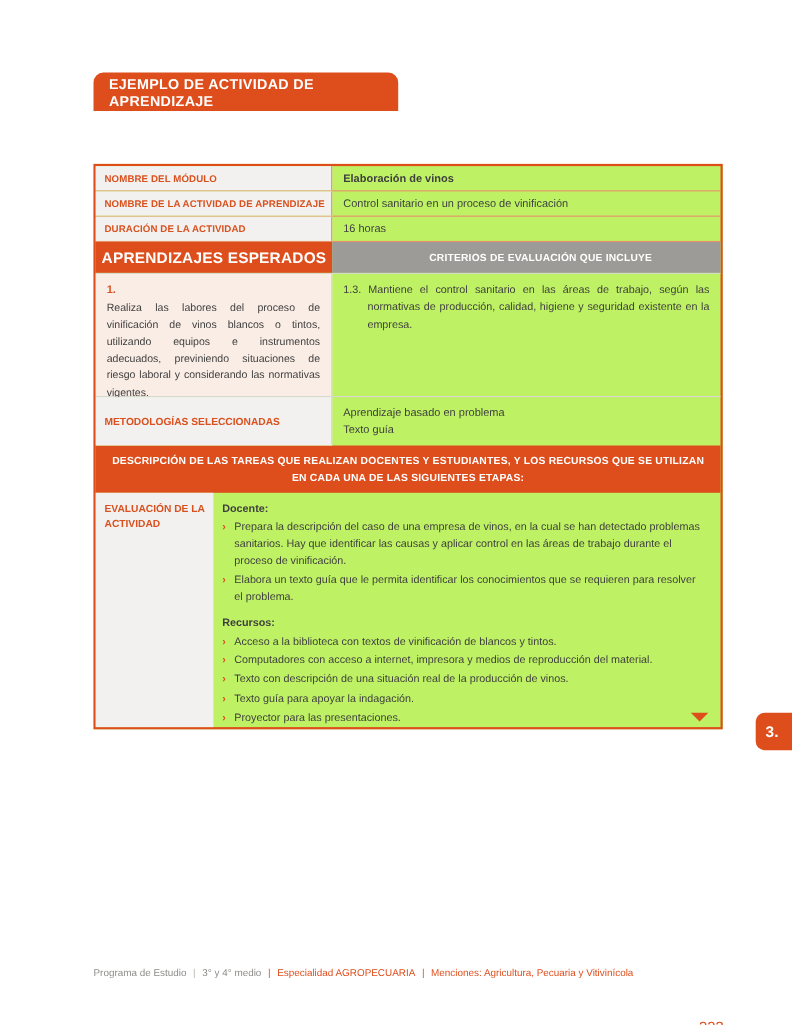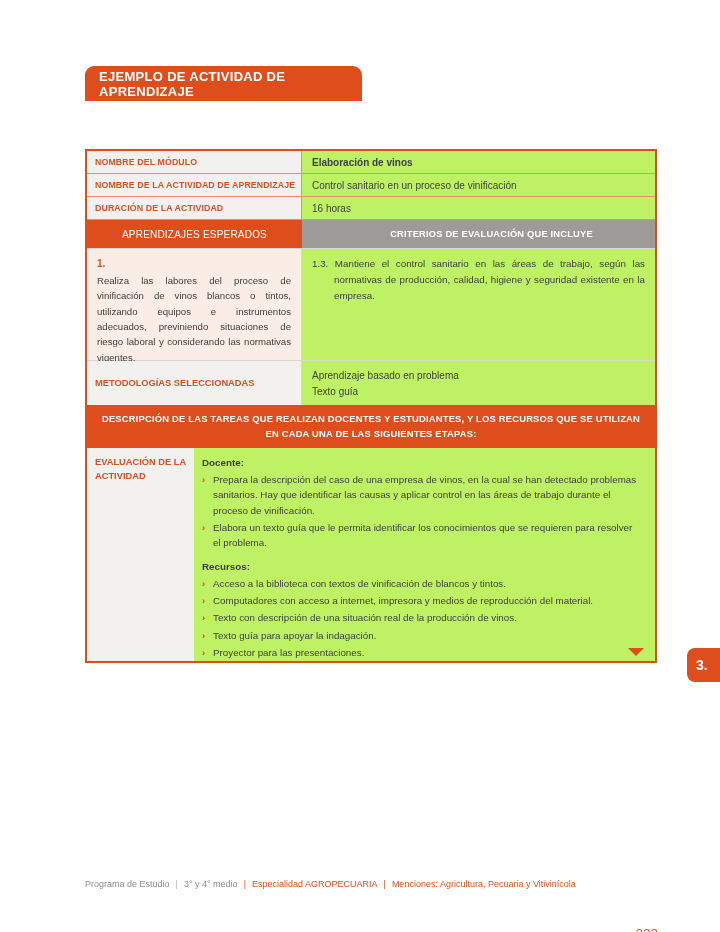--- a/index.html
+++ b/index.html
@@ -33,21 +33,21 @@
     display:flex;align-items:center;padding:0 8px;white-space:nowrap;
   }
   .info-row .value{
     flex:1;display:flex;align-items:center;padding:0 10px;
     color:#3F3F3E;font-size:10px;
   }
   .info-row .value.bold{font-weight:bold;}
 
   .header-row{height:28px;border-bottom:1px solid #D8D7D4;}
   .header-row .h-left{
-    width:215px;background:#DE4E1C;color:#fff;font-weight:normal;font-size:10px;
+    width:215px;background:#DE4E1C;color:#fff;font-weight:bold;font-size:14px;
     display:flex;align-items:center;justify-content:center;letter-spacing:.2px;
   }
   .header-row .h-right{
     flex:1;background:#9C9B97;color:#fff;font-weight:bold;font-size:9.3px;
     display:flex;align-items:center;justify-content:center;letter-spacing:.2px;padding-left:26px;
   }
 
   .body-row{height:111px;border-bottom:1px solid #D8D7D4;}
   .body-row .ap-cell{
     width:215px;background:#FAEDE6;border-right:1px solid #D8D7D4;

